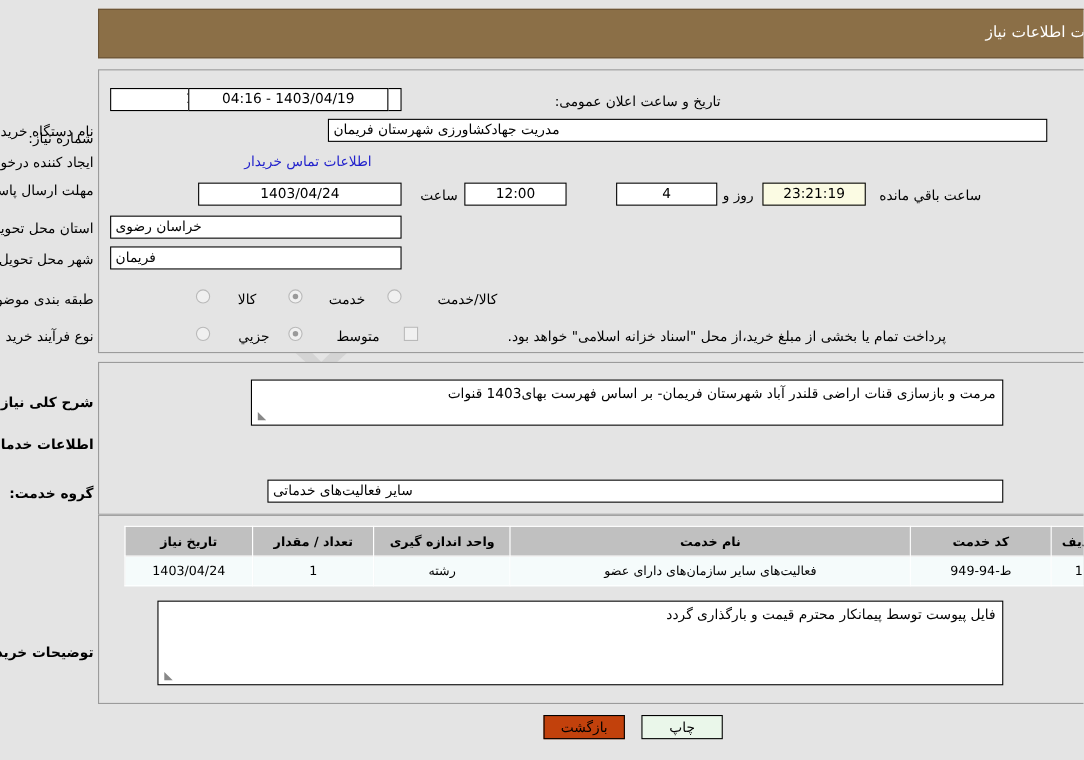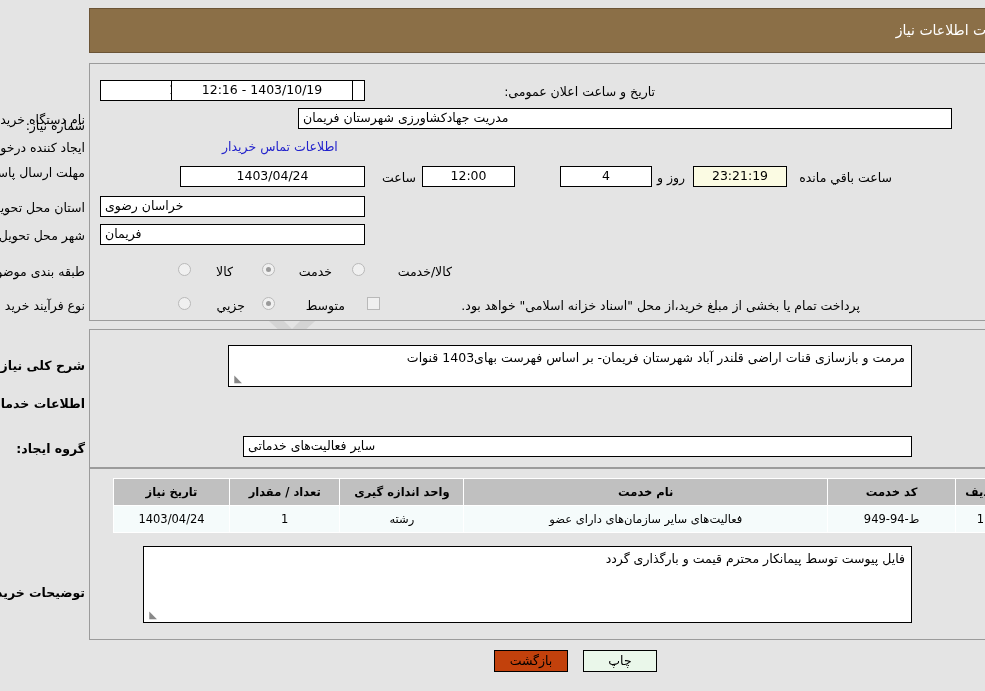--- a/index.html
+++ b/index.html
@@ -211,21 +211,21 @@
     <div class="header-title">جزئیات اطلاعات نیاز</div>
   </div>
 
   <div class="panel panel-top"></div>
 
   <div class="lbl" style="right:900px;top:84px;margin-top:34px;">شماره نیاز:</div>
   <div class="tb center" style="right:620px;top:80px;width:265px;height:21px;">1103004488000016</div>
 
   <div class="lbl" style="right:330px;top:84px;">تاریخ و ساعت اعلان عمومی:</div>
 
-  <div class="tb center" style="left:104px;top:80px;width:182px;height:21px;">1403/10/19 - 12:16</div>
+  <div class="tb center" style="left:104px;top:80px;width:182px;height:21px;">1403/04/19 - 04:16</div>
 
   <div class="lbl" style="right:900px;top:112px;">نام دستگاه خریدار:</div>
   <div class="tb right" style="left:231px;top:108px;width:654px;height:21px;">مدریت جهادکشاورزی شهرستان فریمان</div>
 
   <div class="lbl" style="right:900px;top:140px;">ایجاد کننده درخواست:</div>
   <a class="link" style="left:155px;top:139px;" href="#">اطلاعات تماس خریدار</a>
 
   <div class="lbl" style="right:900px;top:165px;width:86px;">مهلت ارسال پاسخ: تا تاریخ:</div>
   <div class="tb center" style="right:620px;top:166px;width:185px;height:21px;">1403/04/24</div>
   <div class="lbl" style="right:569px;top:170px;">ساعت</div>
@@ -260,21 +260,21 @@
   <div class="panel panel-desc"></div>
 
   <div class="lbl lbl-bold" style="right:900px;top:358px;">شرح کلی نیاز:</div>
   <div class="ta" style="left:161px;top:345px;width:684px;height:42px;text-align:right;">
     <span>مرمت و بازسازی قنات اراضی قلندر آباد شهرستان فریمان- بر اساس فهرست بهای1403 قنوات</span>
     <span class="resize">◣</span>
   </div>
 
   <div class="lbl lbl-bold" style="right:900px;top:396px;">اطلاعات خدمات مورد نیاز</div>
 
-  <div class="lbl lbl-bold" style="right:900px;top:441px;">گروه ایجاد:</div>
+  <div class="lbl lbl-bold" style="right:900px;top:441px;">گروه خدمت:</div>
   <div class="tb right" style="left:176px;top:436px;width:669px;height:21px;">سایر فعالیت‌های خدماتی</div>
 
   <div class="panel panel-bottom"></div>
 
   <table class="tbl">
     <thead>
       <tr>
         <th style="width:42px;">ردیف</th>
         <th style="width:125px;">کد خدمت</th>
         <th style="width:384px;">نام خدمت</th>

